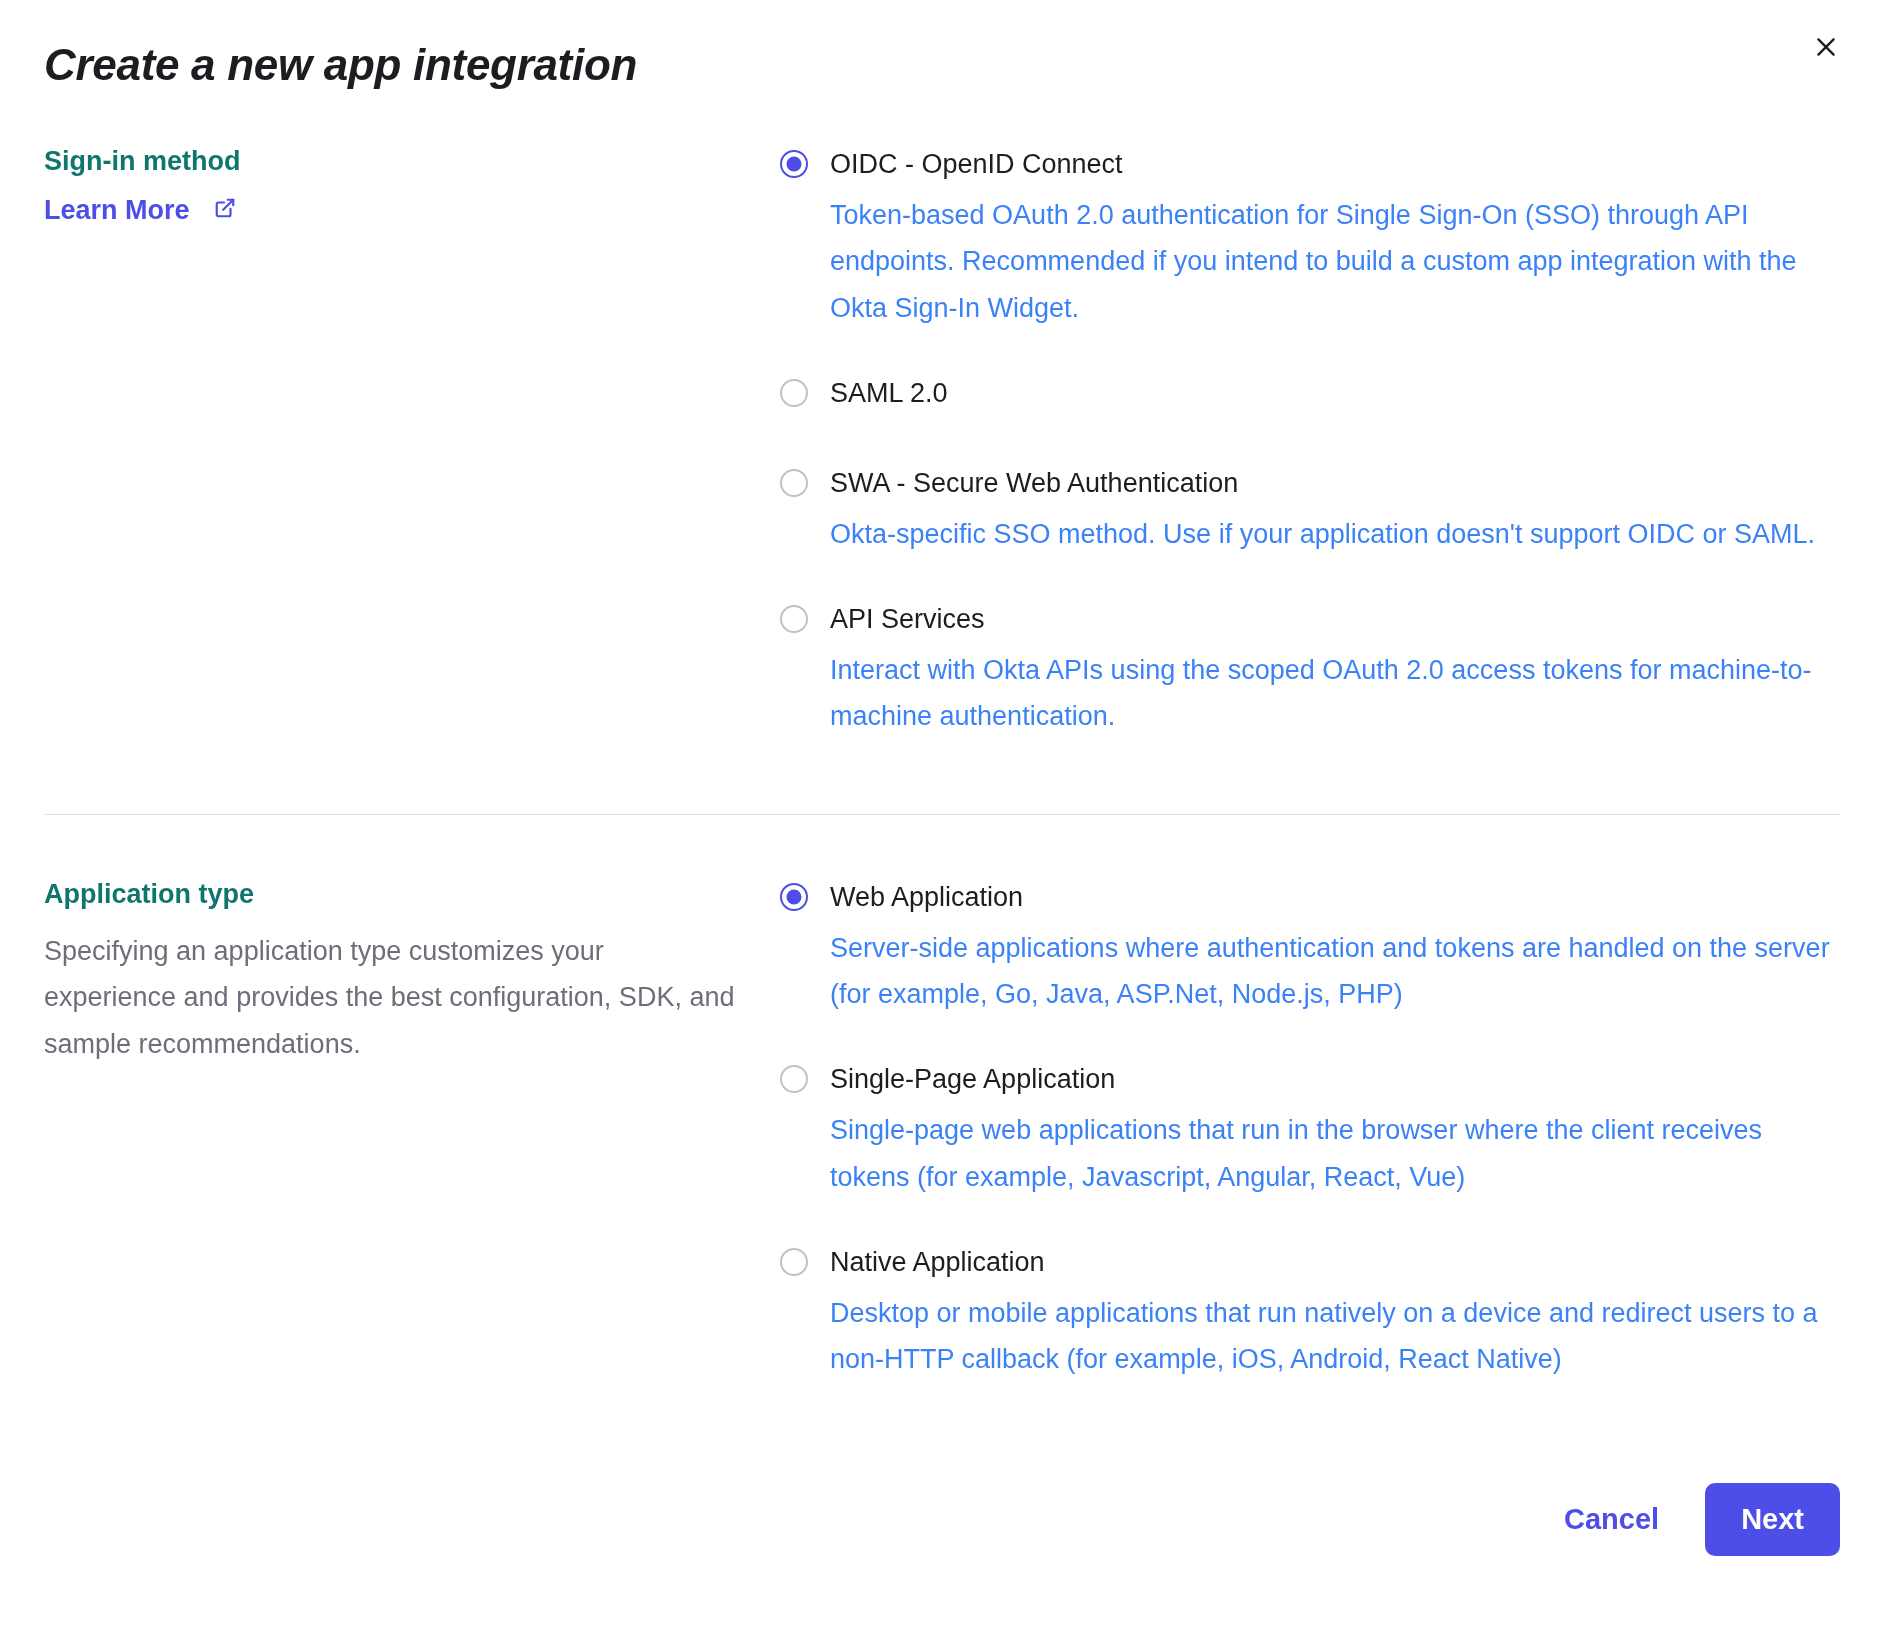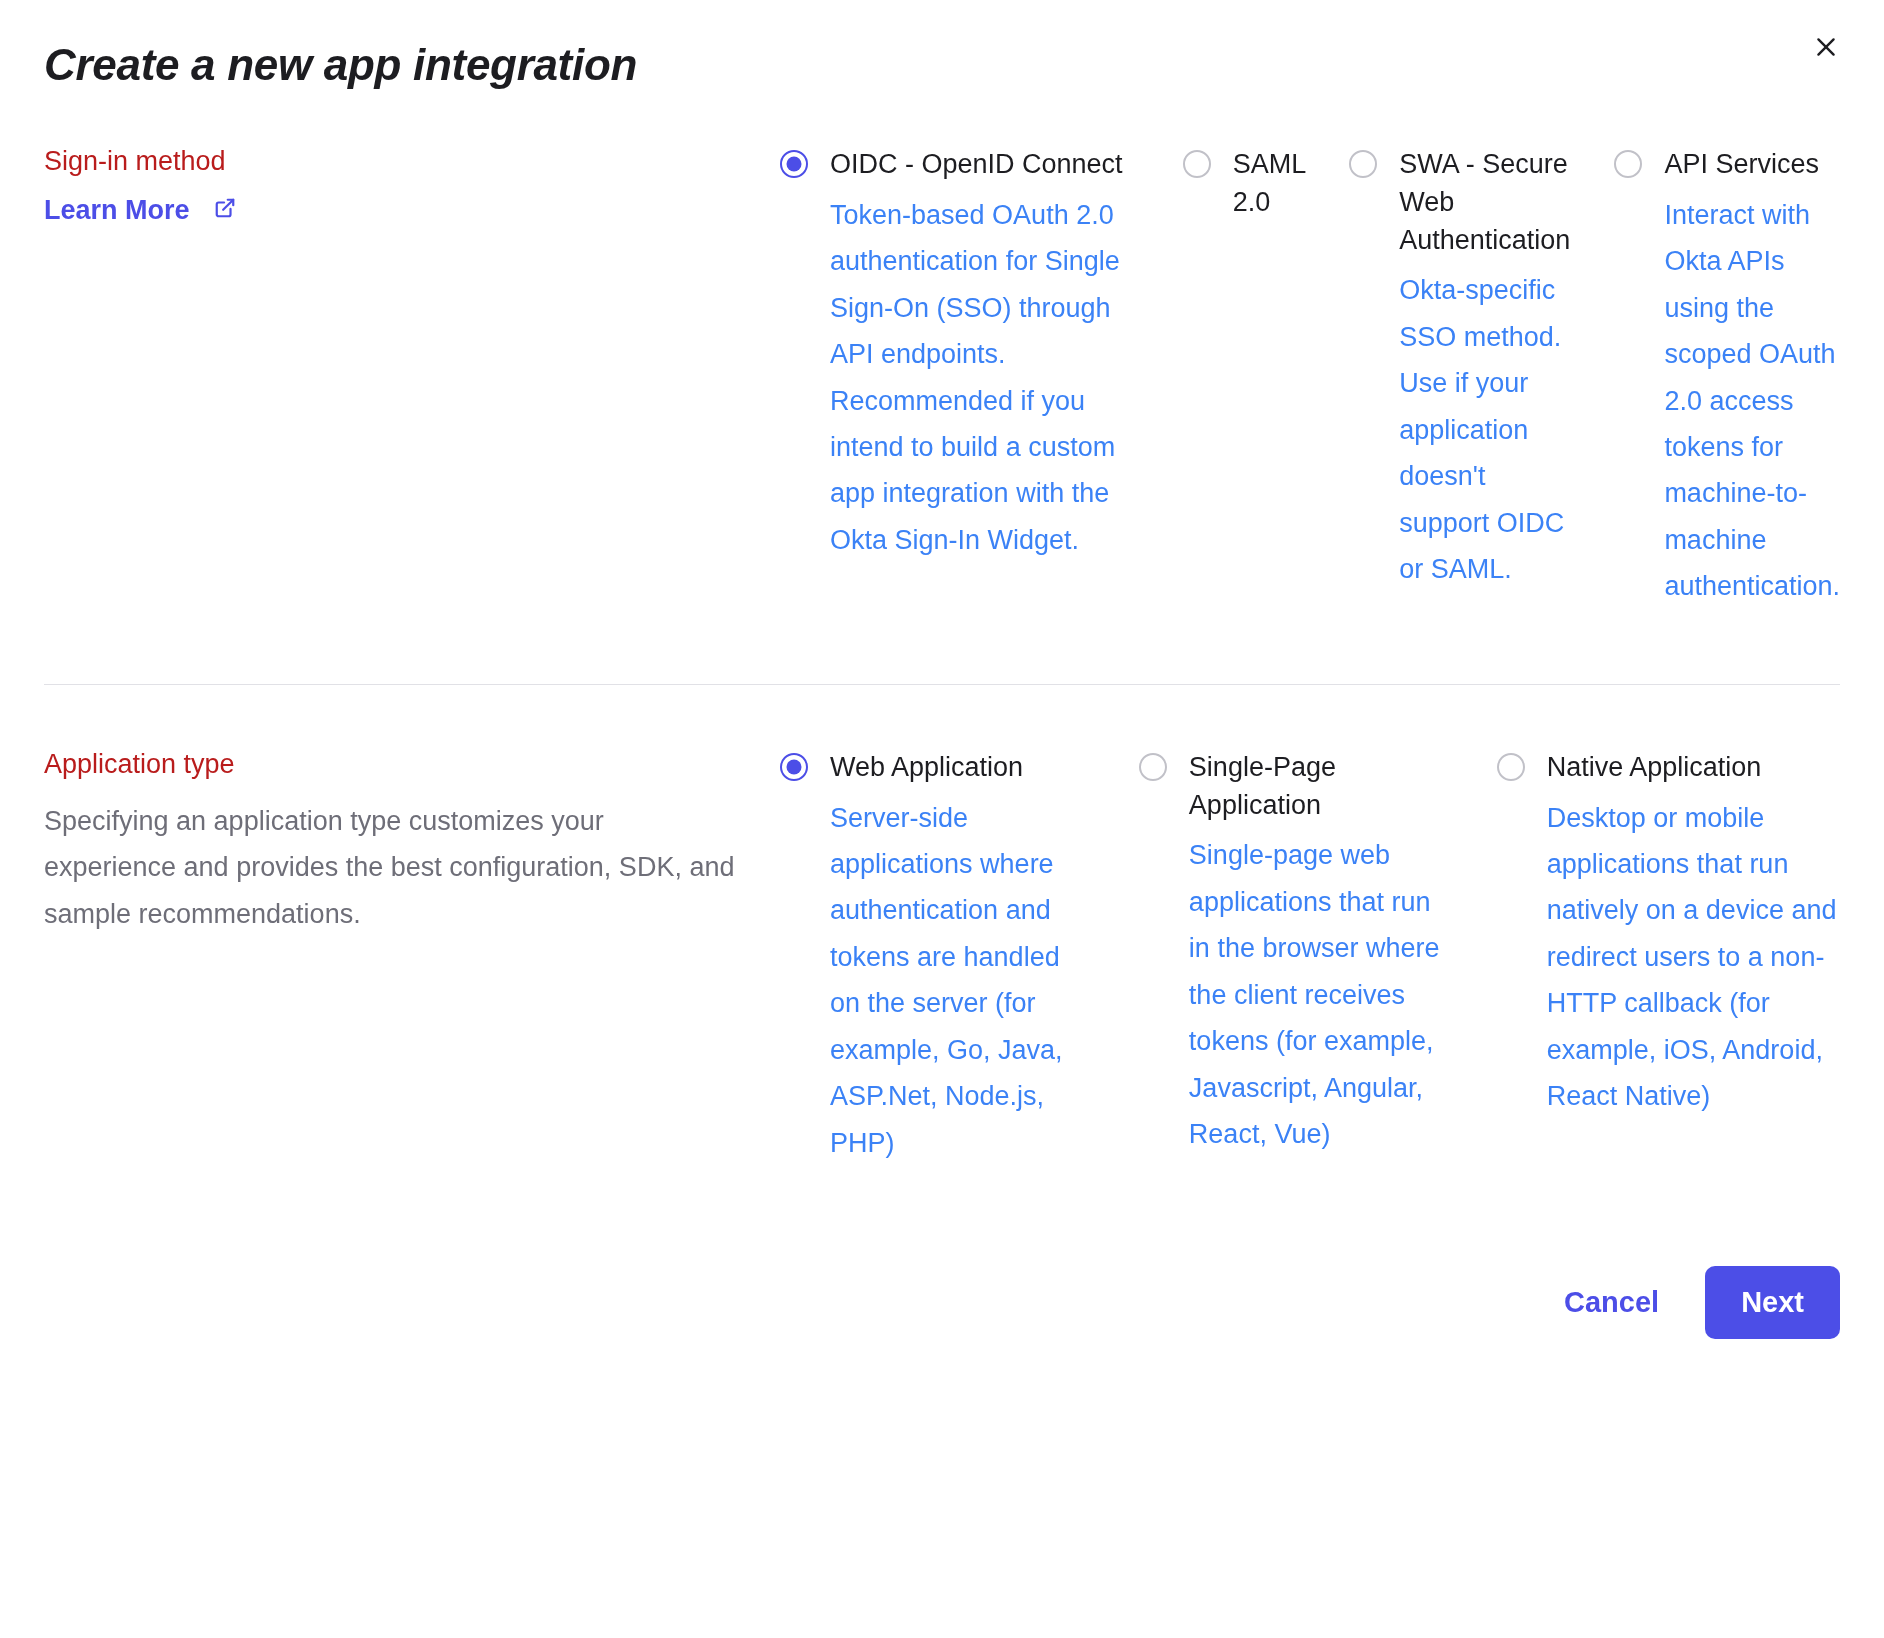--- a/index.html
+++ b/index.html
@@ -41,22 +41,22 @@
     }
     .section-left {
       flex: 0 0 696px;
       max-width: 696px;
     }
     .section-right {
       flex: 1;
     }
     .section-label {
       font-size: 27px;
-      font-weight: 400;
-      color: #b91c1c;
+      font-weight: 700;
+      color: #0f766e;
       margin-bottom: 18px;
     }
     .learn-more {
       display: inline-flex;
       align-items: center;
       gap: 24px;
       color: #4c4ee7;
       font-size: 27px;
       font-weight: 600;
       text-decoration: none;
@@ -67,21 +67,21 @@
       height: 22px;
     }
     .section-desc {
       font-size: 27px;
       color: #6e6e78;
       line-height: 1.72;
       margin-bottom: 22px;
     }
     .radio-group {
       display: flex;
-      flex-direction: row;
+      flex-direction: column;
       gap: 44px;
     }
     .radio-item {
       display: flex;
       align-items: flex-start;
       gap: 22px;
       cursor: pointer;
     }
     .radio-dot {
       flex-shrink: 0;

